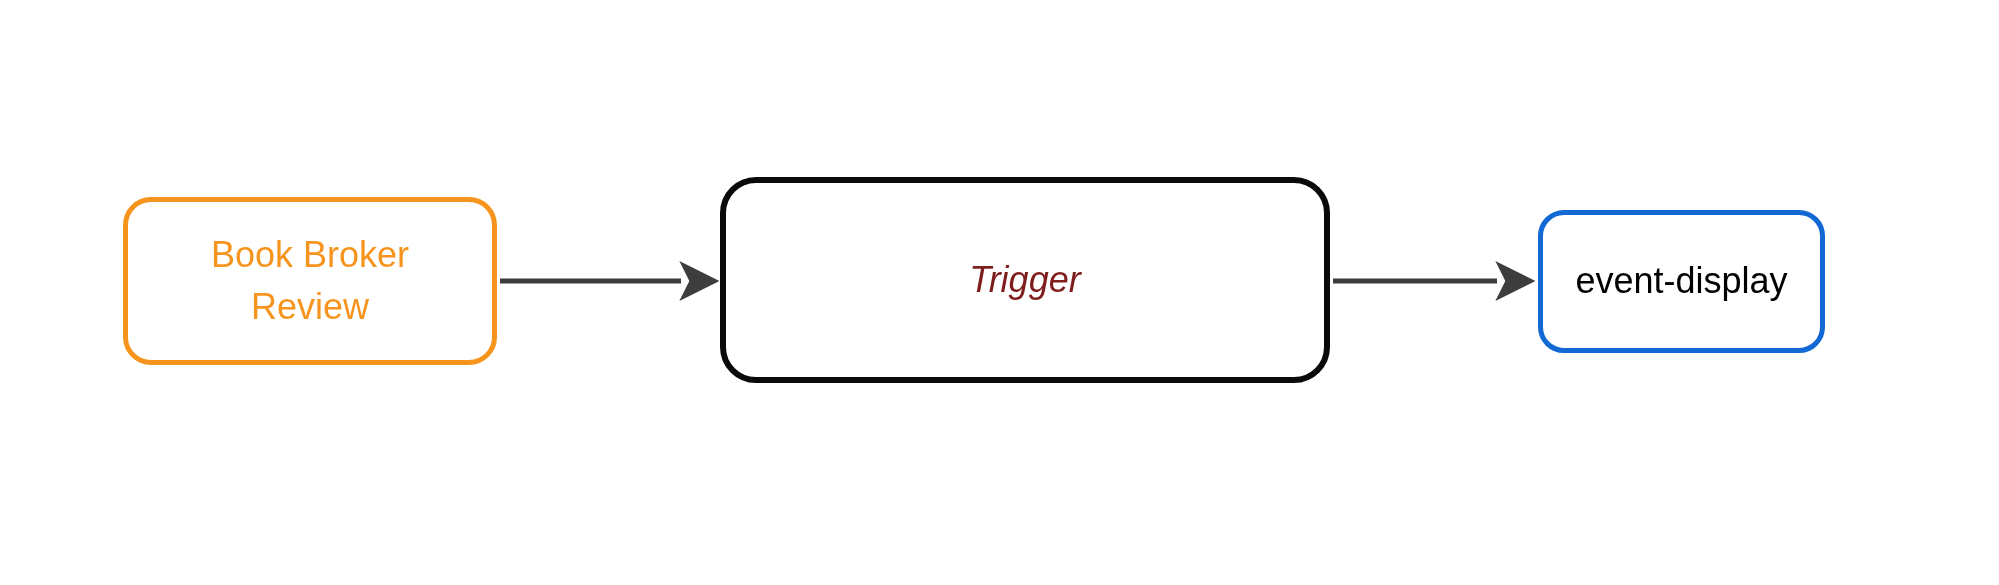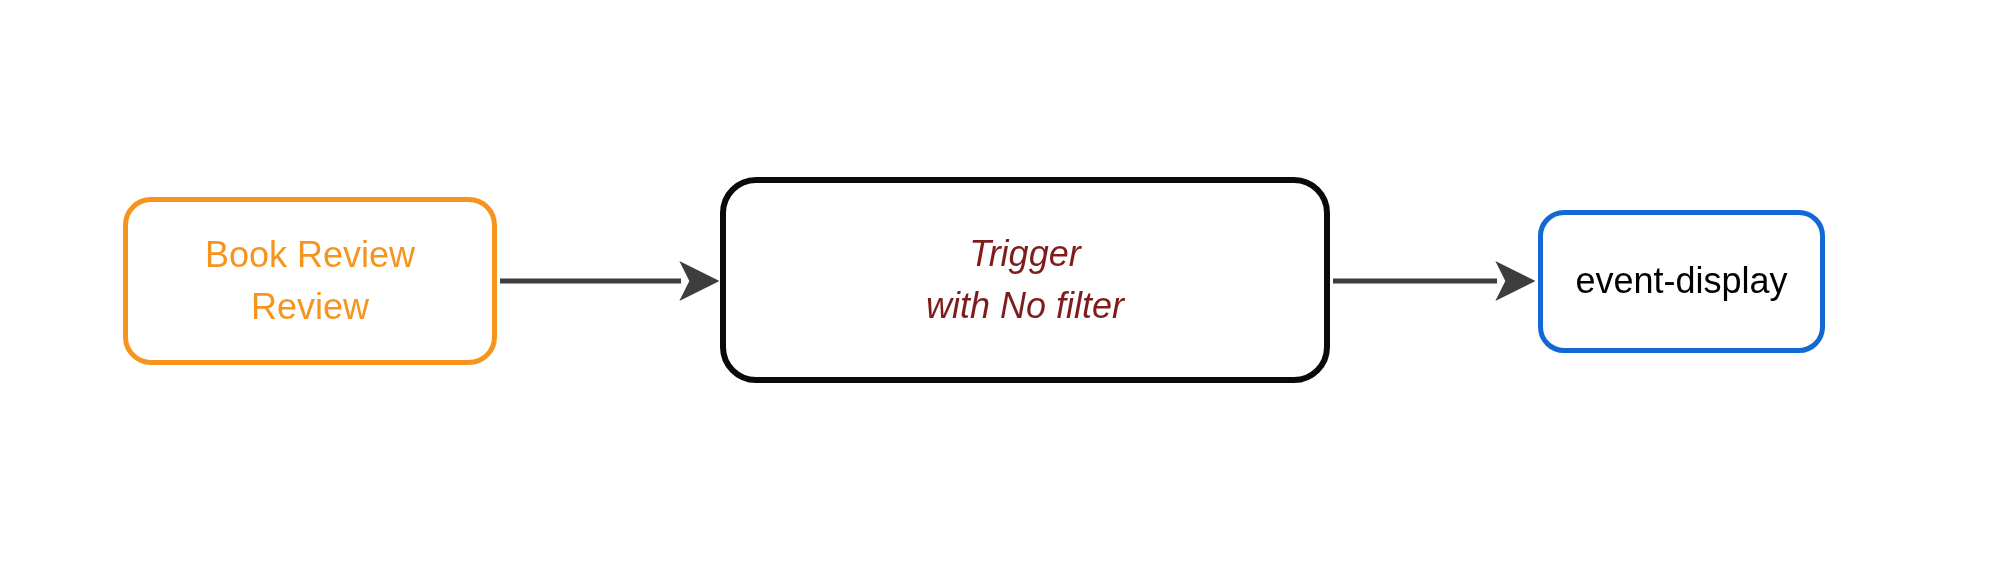--- a/index.html
+++ b/index.html
@@ -71,26 +71,25 @@
     <defs>
       <marker id="arrowhead" viewBox="0 0 12 12" refX="0.5" refY="6" markerWidth="8" markerHeight="8" orient="auto" markerUnits="strokeWidth">
         <path d="M0,0 L12,6 L0,12 L3,6 Z" style="fill: rgb(61, 61, 61);"></path>
       </marker>
     </defs>
     <line x1="500" y1="281" x2="681" y2="281" stroke-width="5" marker-end="url(#arrowhead)" style="stroke: rgb(61, 61, 61);"></line>
     <line x1="1333" y1="281" x2="1497" y2="281" stroke-width="5" marker-end="url(#arrowhead)" style="stroke: rgb(61, 61, 61);"></line>
   </svg>
 
   <div class="node node-broker" style="border-color: rgb(247, 148, 30); color: rgb(247, 148, 30);">
-    <span>Book Review</span>
+    <span>Book Broker</span>
     <span>Review</span>
   </div>
 
   <div class="node node-trigger" style="border-color: rgb(10, 10, 10); color: #7f1d1d; font-style: italic;">
     <span>Trigger</span>
-    <span>with No filter</span>
   </div>
 
   <div class="node node-event-display" style="border-color: rgb(18, 105, 211); color: #000000;">
     <span>event-display</span>
   </div>
 
 </div>
 
 </body></html>

